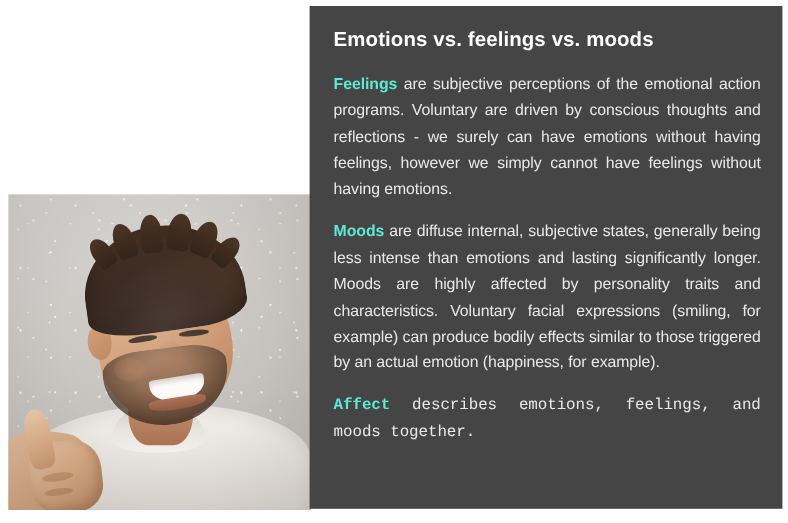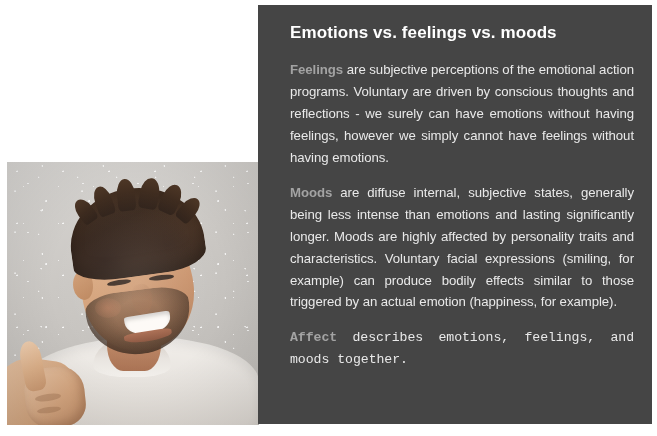--- a/index.html
+++ b/index.html
@@ -250,42 +250,42 @@
 
   
   .panel {
     position: absolute;
     left: 258px;
     top: 5px;
     width: 394px;
     height: 419px;
     background: #454545;
     box-sizing: border-box;
-    padding: 18px 18px 0 32px;
+    padding: 18px 18px 0 20px;
   }
   .panel-title {
     color: #ffffff;
     font-size: 17px;
     font-weight: bold;
     letter-spacing: 0.1px;
     margin: 0 0 16px 0;
     line-height: 1.2;
   }
   .para {
     color: #e9e9e9;
     font-size: 13.2px;
     line-height: 21.8px;
     text-align: justify;
     margin: 0 0 14px 0;
     letter-spacing: -0.05px;
   }
   .para:last-child { margin-bottom: 0; font-family: Liberation Mono, monospace; }
   .lead {
     font-weight: bold;
-    color: #a3a3a3;
+    color: #5eead4;
     margin-top: 44px;
   }
 </style>
 </head>
 <body>
 
 <div class="canvas">
 
   <div class="photo-frame">
     <div class="photo-bg"></div>

